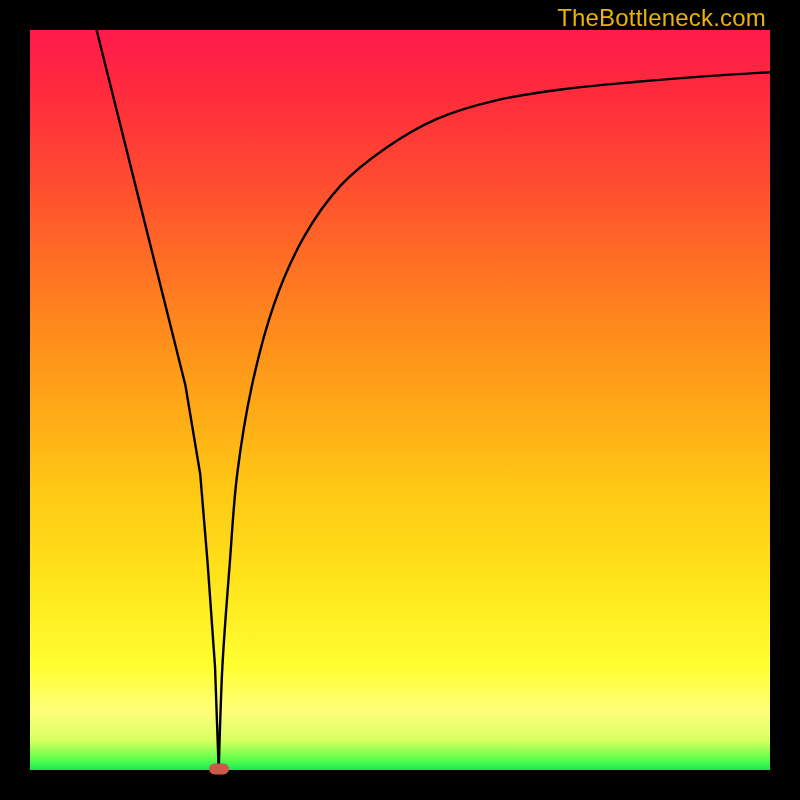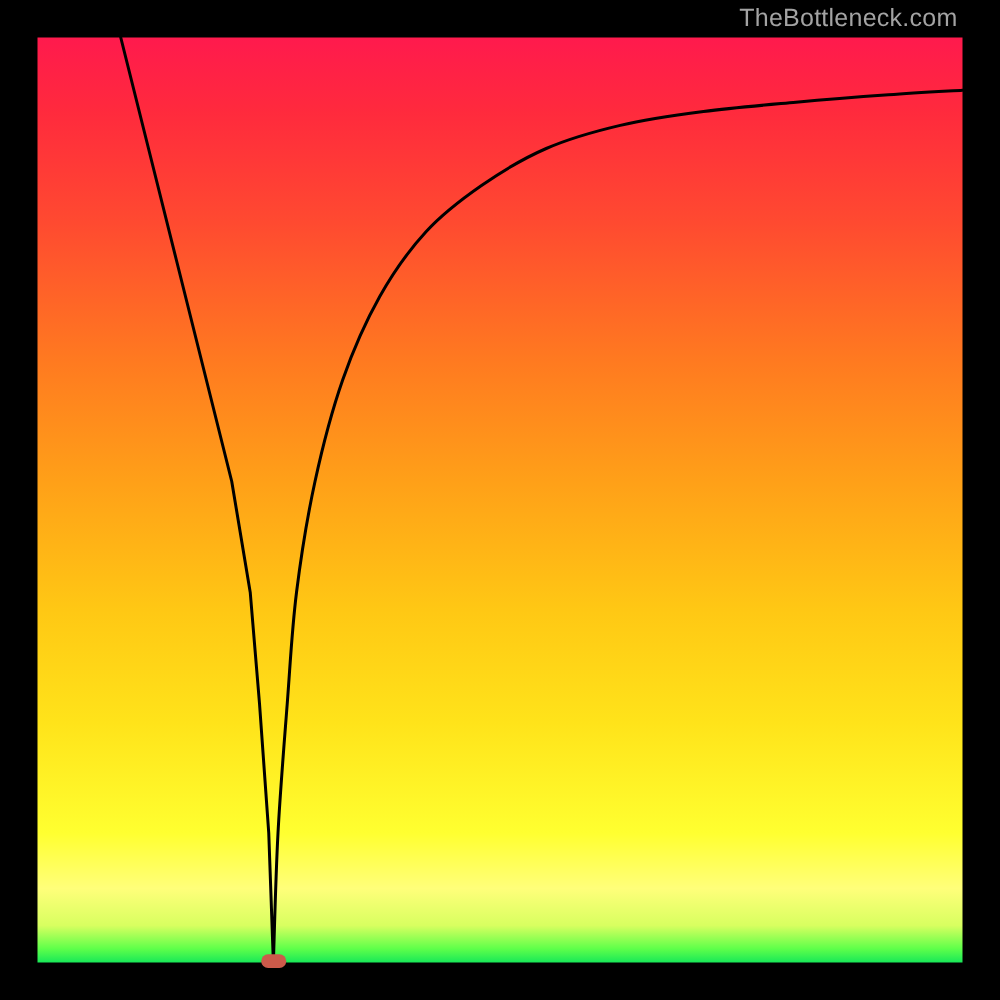--- a/index.html
+++ b/index.html
@@ -36,22 +36,22 @@
       #ffff7a 92%,
       #d8ff60 96%,
       #5fff4a 98.5%,
       #18e858 100%
     );
   }
   .watermark {
     position: absolute;
     top: 4px;
     right: 34px;
-    color: #a3a3a3;
-    font-size: 20px;
+    color: #eab308;
+    font-size: 24px;
     font-weight: 500;
     letter-spacing: 0.2px;
   }
   svg.curve {
     position: absolute;
     left: 0;
     top: 0;
     width: 740px;
     height: 740px;
     overflow: visible;

